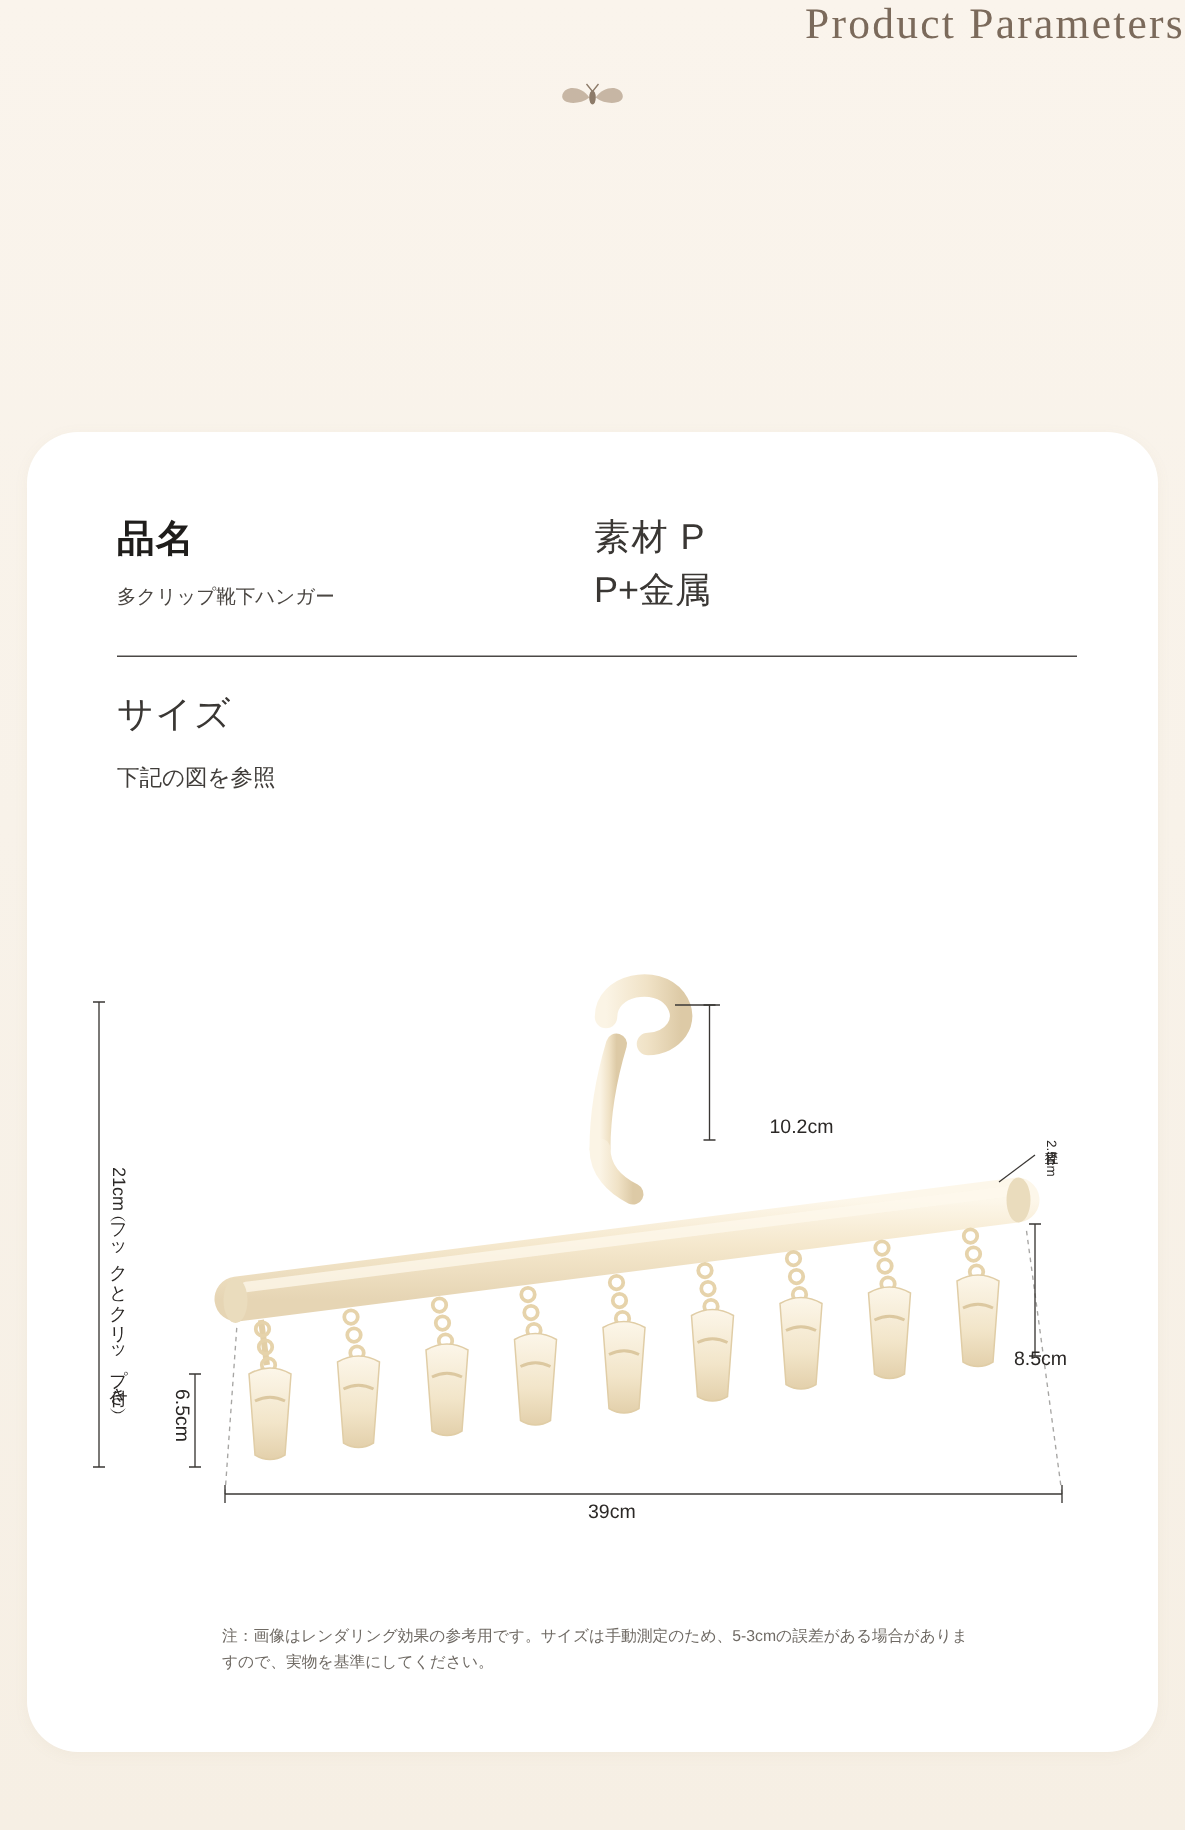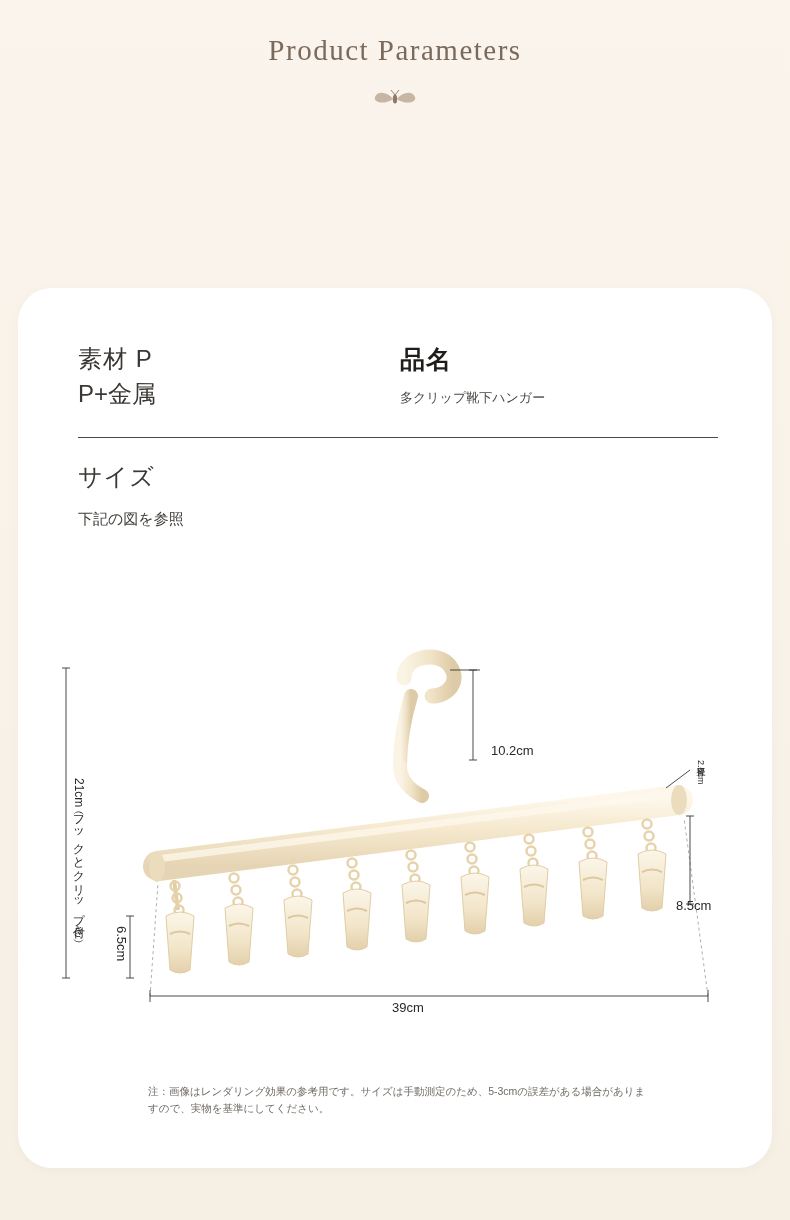--- a/index.html
+++ b/index.html
@@ -16,22 +16,21 @@
   }
   .page {
     position: relative;
     width: 790px;
     height: 1220px;
     background: linear-gradient(180deg, #faf4ec 0%, #f8f2e9 45%, #f6efe4 100%);
   }
 
   
   .header {
-    padding-top: 34px;
-    text-align: center;
+    text-align: right;
   }
   .header-en {
     font-family: "Liberation Serif", serif;
     font-size: 29px;
     letter-spacing: 1.5px;
     color: #7b6a5b;
     font-weight: 400;
   }
   .ornament {
     margin: 22px auto 0;
@@ -167,27 +166,27 @@
         </g>
       </svg>
     </div>
   </div>
 
   <div class="card">
 
     <div class="specs">
 
       <div class="spec-row">
+        <div class="spec-cell left">
+          <div class="spec-title">品名</div>
+          <div class="spec-value">多クリップ靴下ハンガー</div>
+        </div>
         <div class="spec-cell right">
           <div class="spec-title light">素材 P</div>
           <div class="spec-value big">P+金属</div>
-        </div>
-        <div class="spec-cell left">
-          <div class="spec-title">品名</div>
-          <div class="spec-value">多クリップ靴下ハンガー</div>
         </div>
       </div>
 
       <div class="divider"></div>
 
       <div class="spec-row row2-pad">
         <div class="spec-cell right">
           <div class="spec-title light">サイズ</div>
           <div class="spec-value mid">下記の図を参照</div>
         </div>
@@ -321,21 +320,21 @@
           <path d="M112 268 L112 330"></path>
           <path d="M108 268 L116 268 M108 330 L116 330"></path>
 
           <path d="M132 348 L690 348"></path>
           <path d="M132 342 L132 354 M690 342 L690 354"></path>
           <path d="M132 348 L140 235" stroke-dasharray="3 3" opacity=".45"></path>
           <path d="M690 348 L666 170" stroke-dasharray="3 3" opacity=".45"></path>
         </g>
       </svg>
 
-      <div class="dim" style="left:473px; top:95px;">10.2cm</div>
+      <div class="dim" style="left:495px; top:95px;">10.2cm</div>
       <div class="dim" style="left:658px; top:250px;">8.5cm</div>
       <div class="dim vertical small" style="left:676px; top:112px;">直径2.5cm</div>
       <div class="dim vertical" style="left:52px; top:130px; font-size:12px;">21cm（フックとクリップ付き）</div>
       <div class="dim vertical" style="left:96px; top:278px;">6.5cm</div>
       <div class="dim" style="left:374px; top:352px;text-align:right;">39cm</div>
     </div>
 
     <div class="note">注：画像はレンダリング効果の参考用です。サイズは手動測定のため、5-3cmの誤差がある場合がありますので、実物を基準にしてください。</div>
   </div>
 </div>

